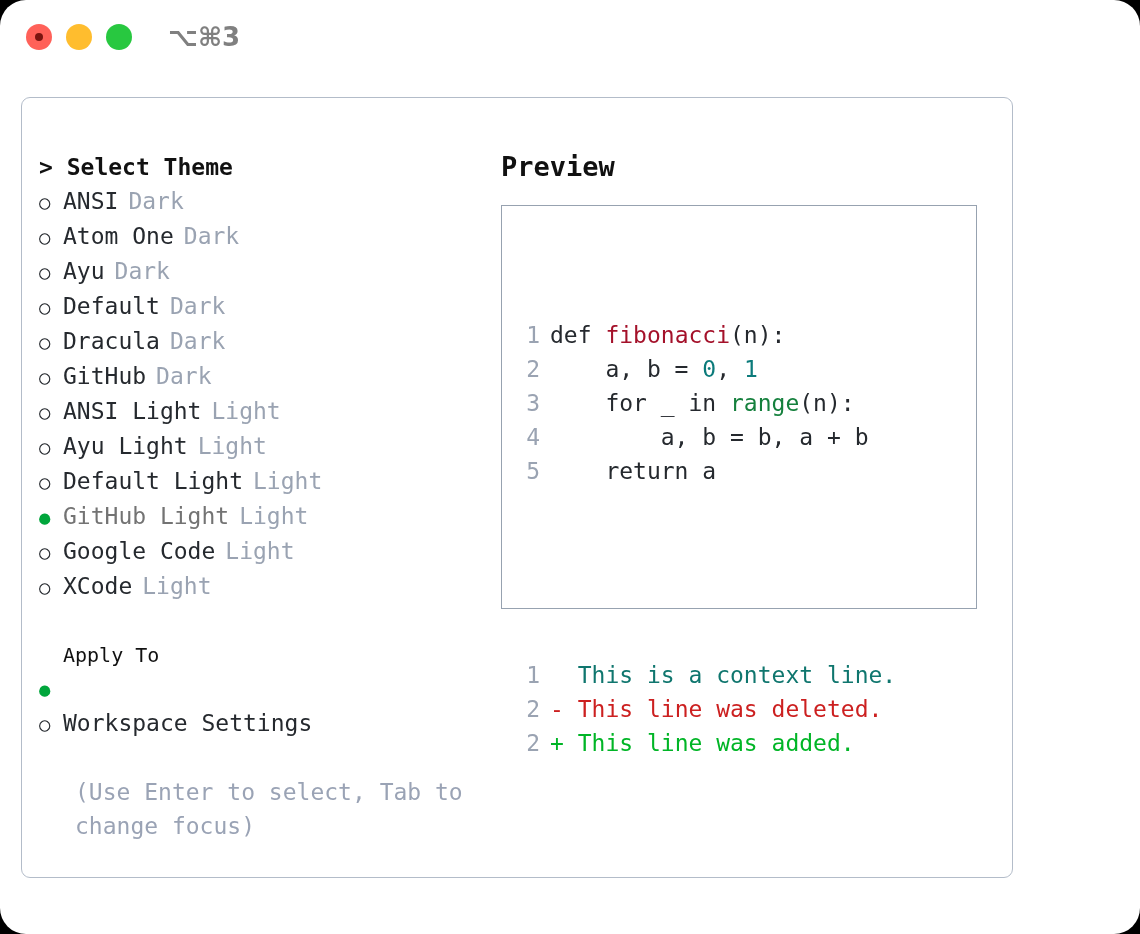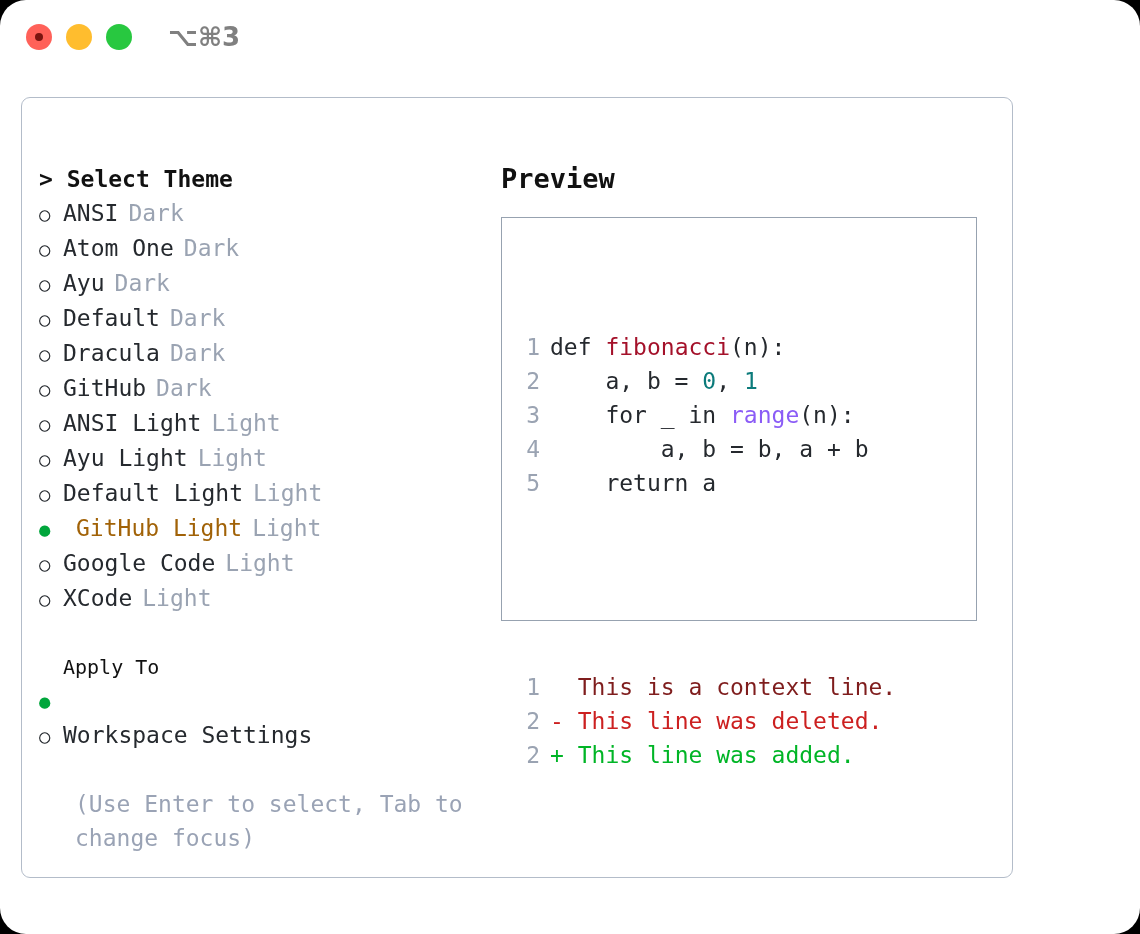--- a/index.html
+++ b/index.html
@@ -76,21 +76,21 @@
     width: 992px;
     height: 781px;
     border: 1.6px solid #b3bcc9;
     border-radius: 9px;
     box-sizing: border-box;
     background: #ffffff;
   }
 
   .columns {
     position: absolute;
-    left: 0; top: 12px;
+    left: 0; top: 0;
     width: 100%;
     height: 100%;
   }
 
   
   .left-col {
     position: absolute;
     left: 17px;
     top: 52px;
     width: 450px;
@@ -115,21 +115,21 @@
   .bullet {
     width: 24px;
     flex: 0 0 24px;
     font-size: 19px;
     color: #25292e;
   }
   .bullet.on {
     color: #00a63c;
   }
   .opt-label { color: #25292e; }
-  .opt-row.selected .opt-label { color: #a16207; margin-left: 13px; }
+  .opt-row.selected .opt-label { color: #737373; }
   .opt-kind {
     color: #9aa3b2;
     margin-left: 10px;
   }
 
   .spacer-lg { height: 34px; }
 
   .apply-header {
     font-size: 20px;
     color: #111111;
@@ -183,23 +183,23 @@
     width: 34px;
     flex: 0 0 34px;
     text-align: right;
     color: #9aa3b2;
     padding-right: 10px;
     box-sizing: border-box;
   }
   .ctext { color: #25292e; }
   .tok-fn   { color: #a4112a; }
   .tok-num  { color: #0c7b7b; }
-  .tok-call { color: #8b5cf6; }
+  .tok-call { color: #15803d; }
   .diff-gap { height: 34px; }
-  .diff-ctx { color: #7f1d1d; }
+  .diff-ctx { color: #0f766e; }
   .diff-del { color: #cc2020; }
   .diff-add { color: #00b526; }
 </style>
 </head>
 <body>
 
 <div class="window">
 
   <div class="titlebar">
     <div class="lights">

